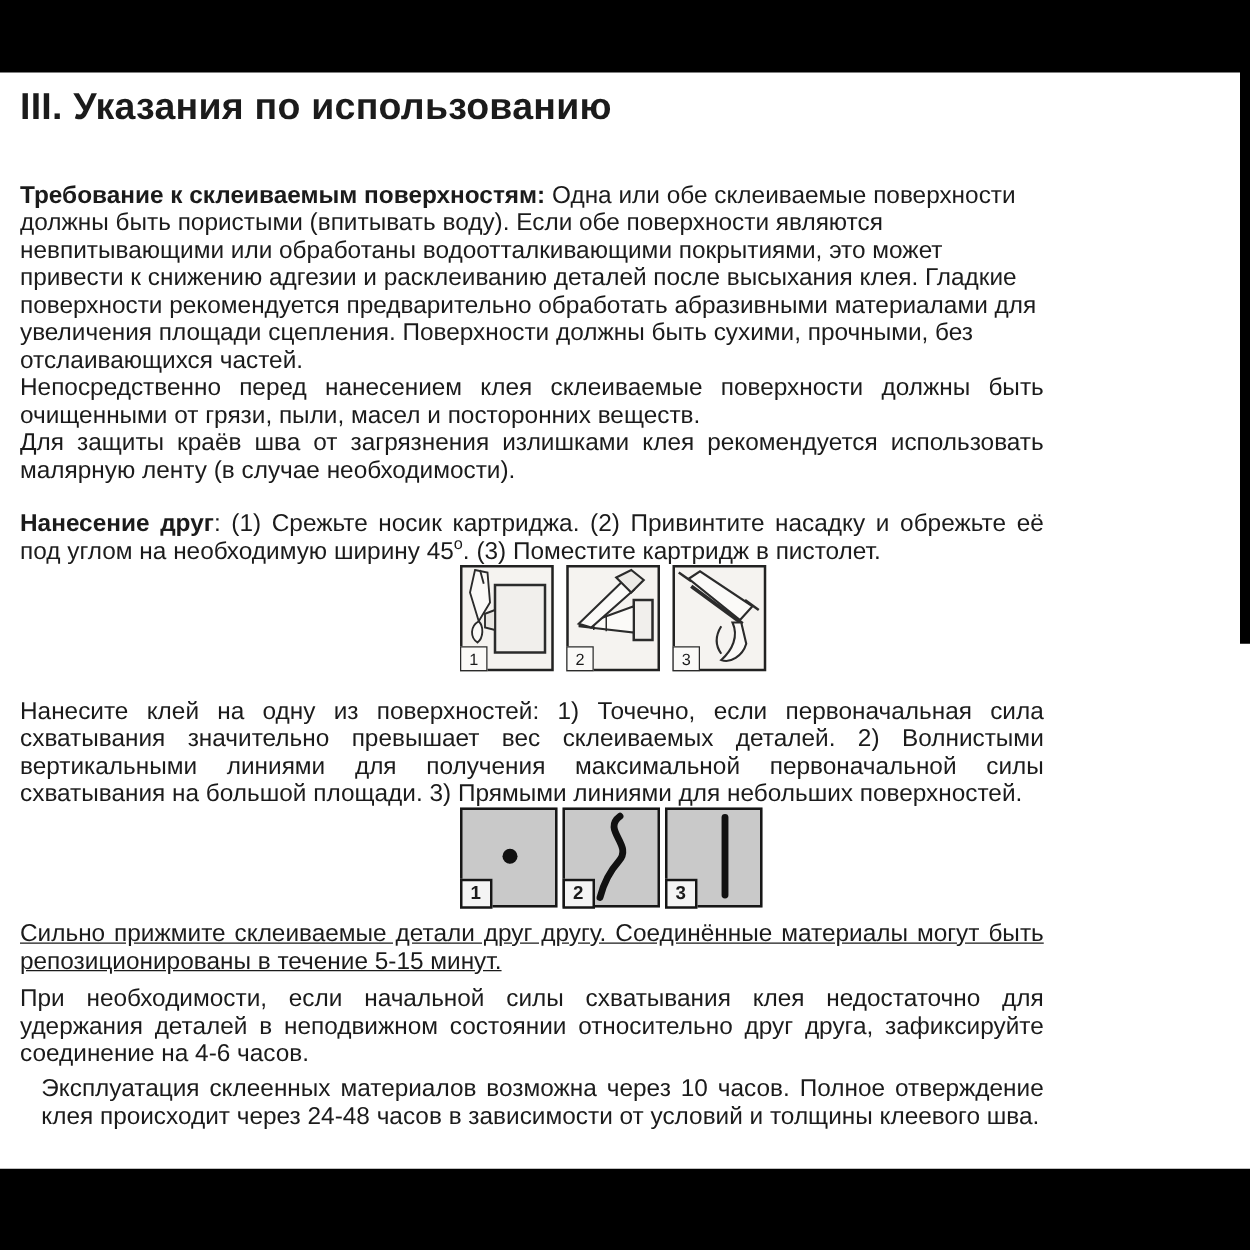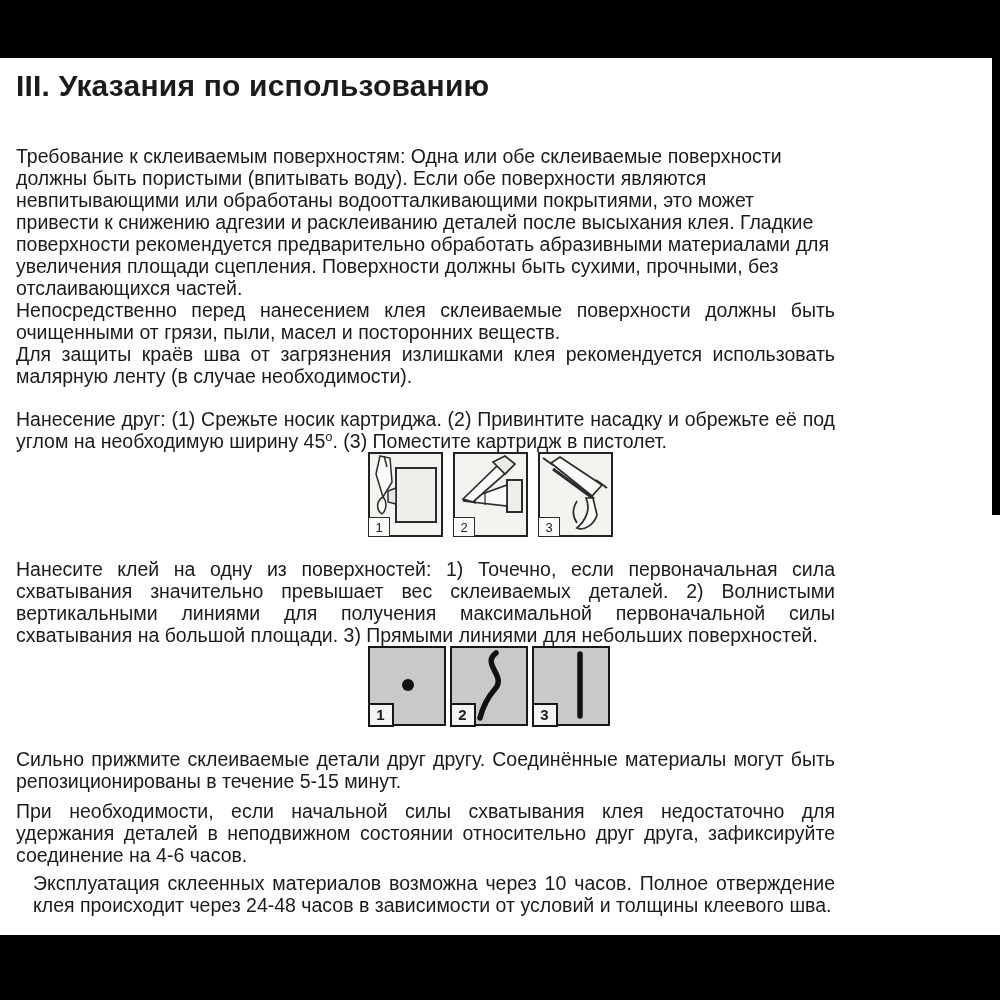--- a/index.html
+++ b/index.html
@@ -5,25 +5,25 @@
   html,body{margin:0;padding:0;background:#ffffff;}
   body{font-family:"Liberation Sans",sans-serif;color:#1b1b1b;}
   .page{position:relative;width:1000px;height:1000px;background:#ffffff;overflow:hidden;}
   .bar-top{position:absolute;left:0;top:0;width:1000px;height:58px;background:#000;}
   .bar-bottom{position:absolute;left:0;top:935px;width:1000px;height:65px;background:#000;}
   .bar-right{position:absolute;left:992px;top:0;width:8px;height:515px;background:#000;}
   .content{position:absolute;left:0;top:58px;width:851px;padding:0 16px;box-sizing:border-box;}
   .doc-title{margin:10px 0 0 0;font-size:30px;line-height:36px;font-weight:bold;letter-spacing:.2px;}
   .para{margin:0;font-size:19.5px;line-height:22px;}
   .just{text-align:justify;}
-  .lead{font-weight:normal;}
+  .lead{font-weight:bold;}
   .p-intro{margin-top:41px;}
   .p-application{margin-top:21px;}
   .p-methods{margin-top:21px;}
-  .p-press{margin-top:22px;}
+  .p-press{margin-top:10px;text-decoration:underline;}
   .p-fixation{margin-top:8px;}
   .p-curing{margin-top:6px;margin-left:17px;}
   sup{font-size:13px;line-height:0;}
   
   .figrow{display:flex;margin-left:352px;}
   .fig1{margin-top:0;gap:10px;}
   .fig2{margin-top:0;gap:4px;}
   .fig1-panel{position:relative;width:71px;height:81px;border:2px solid #222;background:#f5f3f0;box-sizing:content-box;}
   .fig2-panel{position:relative;width:74px;height:76px;border:2.5px solid #161616;background:#c9c9c9;}
   .fig1-num{position:absolute;left:-2px;bottom:-2px;width:20px;height:18px;background:#fbfaf8;border:1.5px solid #2b2b2b;display:flex;align-items:center;justify-content:center;font-size:13px;}

